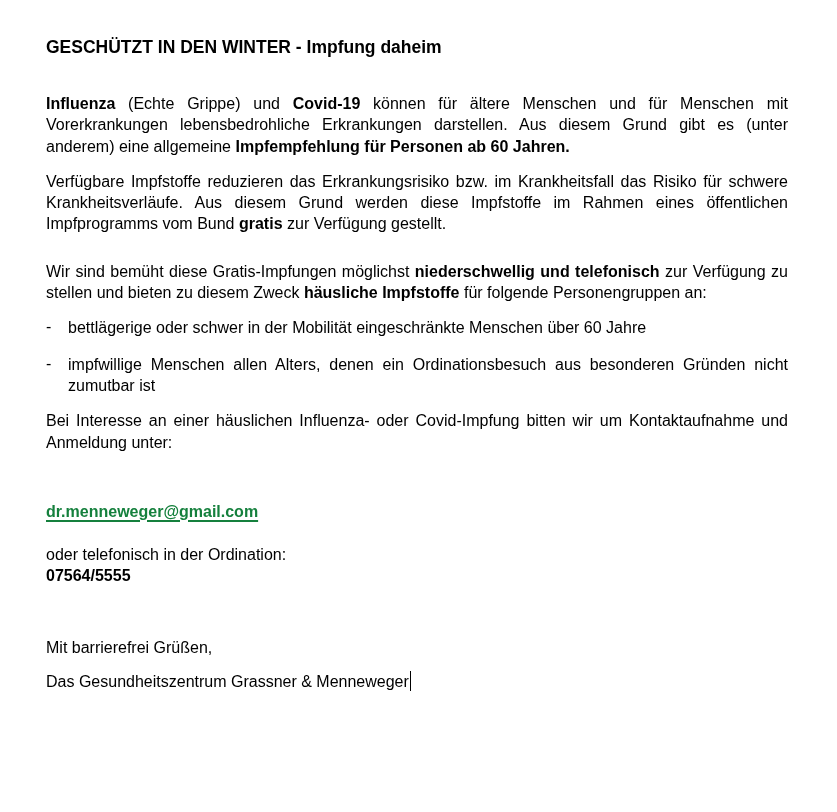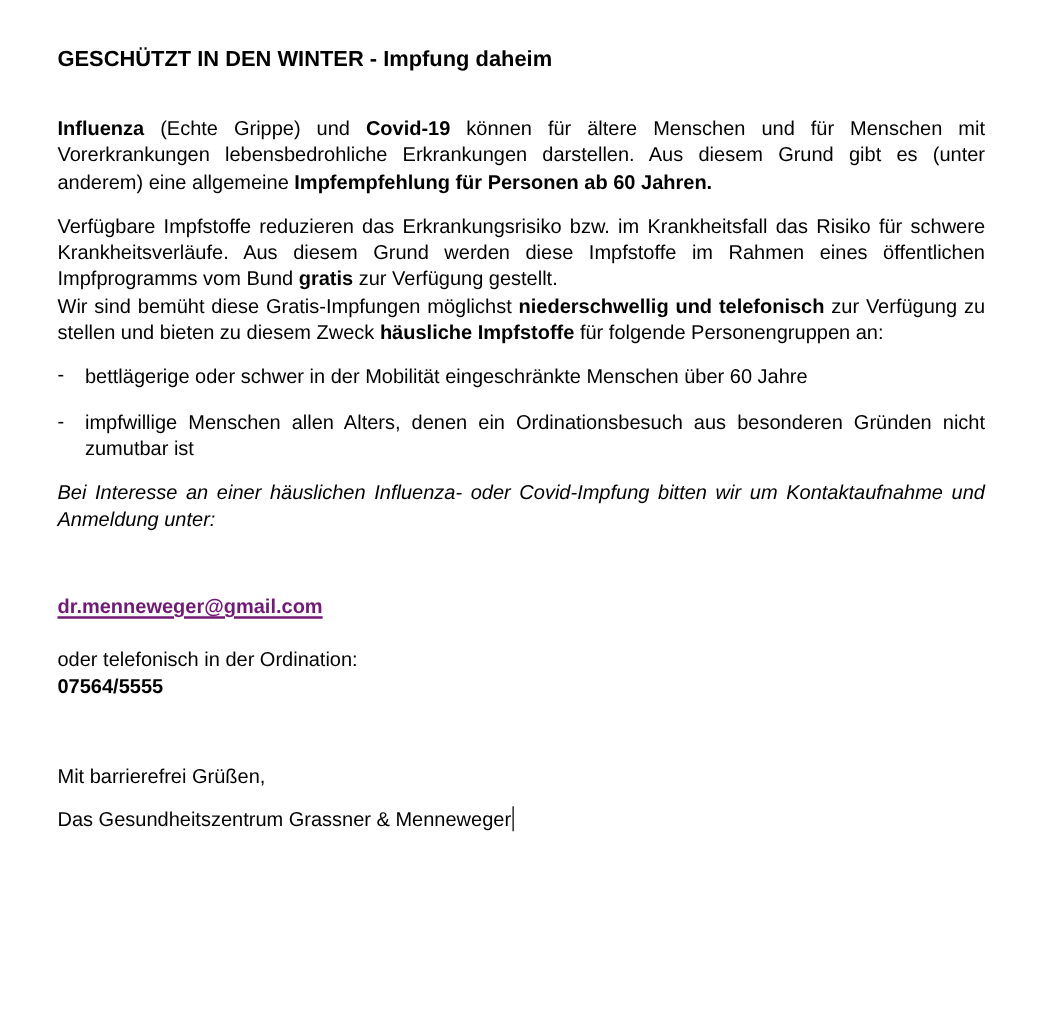--- a/index.html
+++ b/index.html
@@ -23,38 +23,38 @@
   .title {
     font-weight: bold;
     font-size: 17.5px;
     line-height: 21px;
     margin: 0 0 35px 0;
   }
   p { margin: 0 0 14px 0; }
   .just { text-align: justify; }
   .b { font-weight: bold; }
   .salutation  { margin-bottom: 15px; }
-  .p2          { margin-bottom: 0; }
-  .p5          { margin-bottom: 48px; font-style: italic; }
+  .p2          { margin-bottom: 26px; }
+  .p5          { margin-bottom: 48px; }
   .bullet {
     position: relative;
     padding-left: 22px;
     margin-bottom: 14px;
   }
   .bullet-1 { margin-bottom: 15px; }
   .bullet .marker {
     position: absolute;
     left: 0;
     top: -1px;
     font-weight: normal;
   }
   .email-line { margin-bottom: 17px; }
   .email-link {
     font-weight: bold;
-    color: #701a75;
+    color: #15803d;
     text-decoration: underline;
     text-decoration-thickness: 1.5px;
     text-underline-offset: 3px;
   }
   .phone-block { margin-bottom: 50px; margin-top: 22px; }
   .closing-salutation { margin-bottom: 13px; }
   .signature-line { margin-bottom: 0; }
   .caret {
     display: inline-block;
     width: 0;

